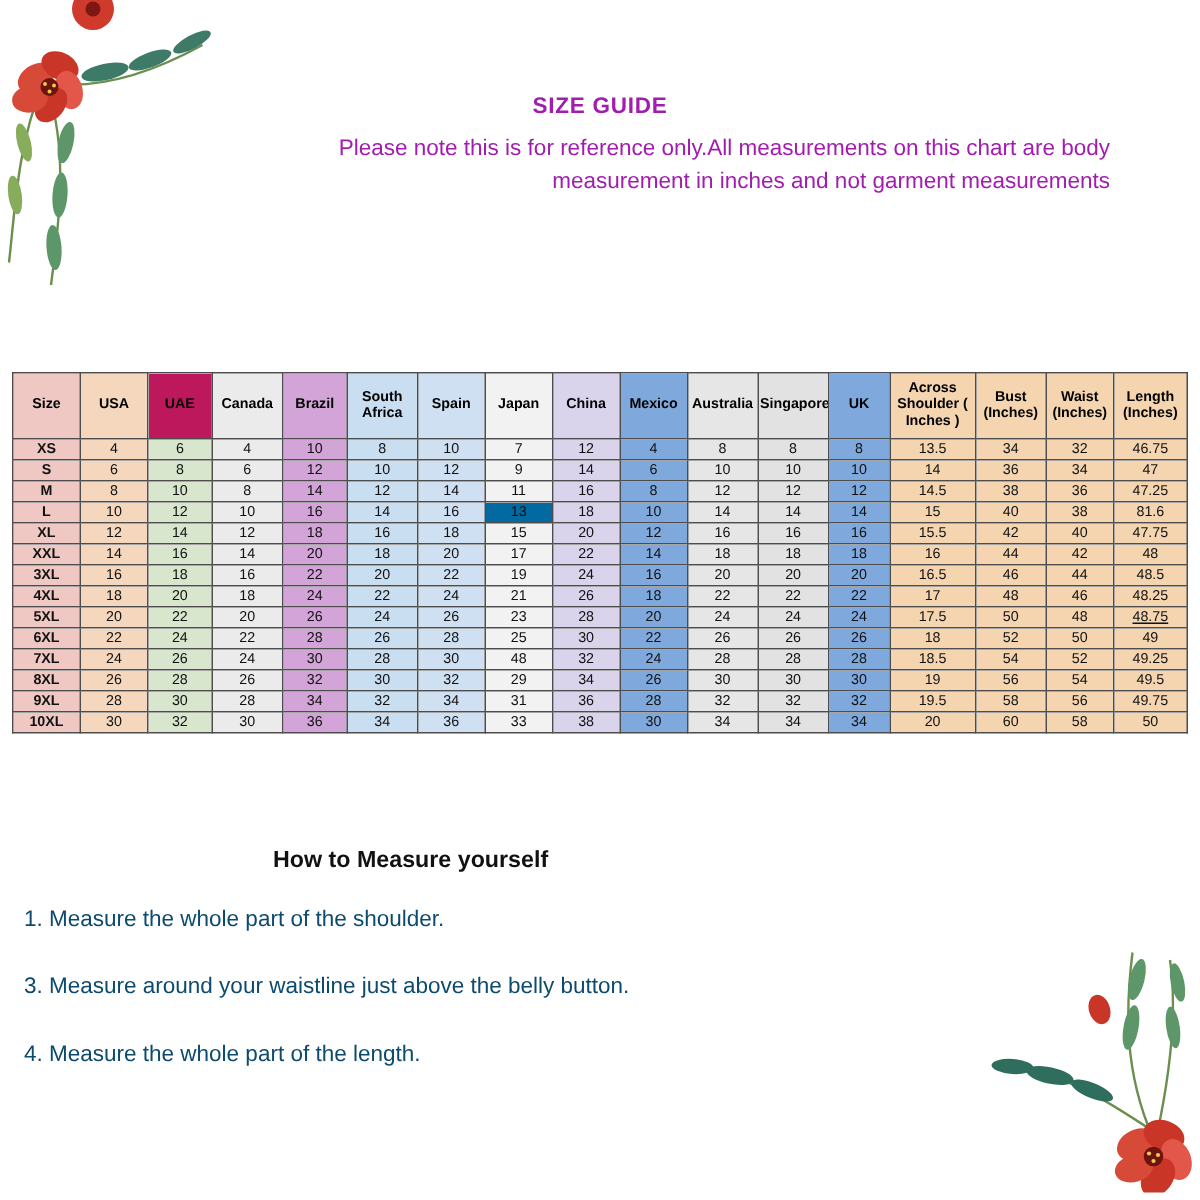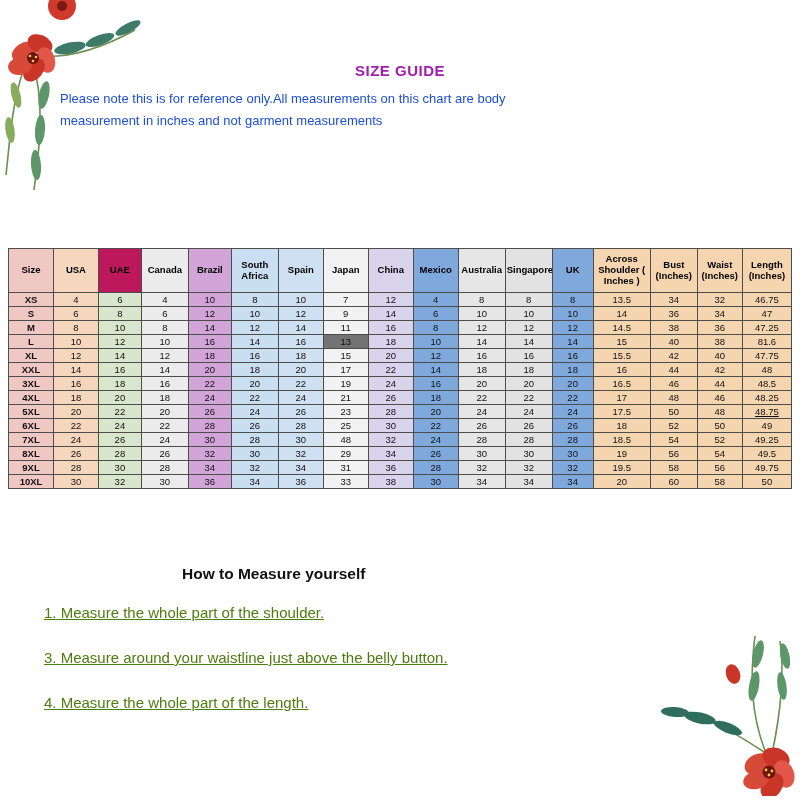--- a/index.html
+++ b/index.html
@@ -16,21 +16,21 @@
   .deco-tl { top:0; left:0; }
   .deco-br { bottom:0; right:0; }
 
   .page-title {
     position:absolute; top:62px; left:0; width:100%;
     text-align:center; font-size:15px; font-weight:bold; letter-spacing:.5px;
     color:#a21caf;
   }
   .note {
     position:absolute; top:88px; left:50%; transform:translateX(-50%);
-    width:680px; text-align:left; font-size:13px; line-height:22px; color:#1d4ed8;
+    width:680px; text-align:right; font-size:15px; line-height:22px; color:#a21caf;
   }
 
   .table-wrap { position:absolute; top:248px; left:8px; width:784px; }
   table { width:100%; border-collapse:collapse; table-layout:fixed; }
   th, td {
     border:1px solid #4d4d4d;
     text-align:center; vertical-align:middle;
     overflow:hidden;
   }
   th {
@@ -38,22 +38,22 @@
     color:#000;
   }
   td { font-size:9.5px; height:14px; padding:0 1px; color:#111; }
   td.size-label { font-weight:bold; }
 
   .measure-title {
     position:absolute; top:565px; left:182px;
     font-size:15.5px; font-weight:bold; color:#111;
   }
   .measure-steps {
-    position:absolute; top:604px; left:44px; width:600px;
-    font-size:15px; color:#4d7c0f;text-decoration:underline;
+    position:absolute; top:604px; left:16px; width:600px;
+    font-size:15px; color:#0c4a6e;
   }
   .measure-steps .step { line-height:18px; margin-bottom:27px; }
 </style>
 </head>
 <body>
 
 <div class="deco deco-tl">
   <svg width="160" height="200" viewBox="0 0 160 200">
     <g fill="none" stroke="#6b8f4e" stroke-width="1.6">
       <path d="M30,55 C60,60 95,52 135,30"></path>
@@ -232,21 +232,21 @@
           <td style="background-color: rgb(245, 213, 176);">47.25</td>
         </tr>
         <tr>
           <td class="size-label" style="background-color: rgb(239, 200, 196);">L</td>
           <td style="background-color: rgb(244, 215, 189);">10</td>
           <td style="background-color: rgb(215, 230, 205);">12</td>
           <td style="background-color: rgb(235, 235, 235);">10</td>
           <td style="background-color: rgb(210, 164, 216);">16</td>
           <td style="background-color: rgb(201, 222, 241);">14</td>
           <td style="background-color: rgb(207, 224, 242);">16</td>
-          <td style="background-color: #737373;">13</td>
+          <td style="background-color: #0369a1;">13</td>
           <td style="background-color: rgb(217, 212, 236);">18</td>
           <td style="background-color: rgb(127, 169, 220);">10</td>
           <td style="background-color: rgb(230, 230, 230);">14</td>
           <td style="background-color: rgb(226, 226, 226);">14</td>
           <td style="background-color: rgb(127, 169, 220);">14</td>
           <td style="background-color: rgb(245, 213, 176);">15</td>
           <td style="background-color: rgb(245, 213, 176);">40</td>
           <td style="background-color: rgb(245, 213, 176);">38</td>
           <td style="background-color: rgb(245, 213, 176);">81.6</td>
         </tr>

